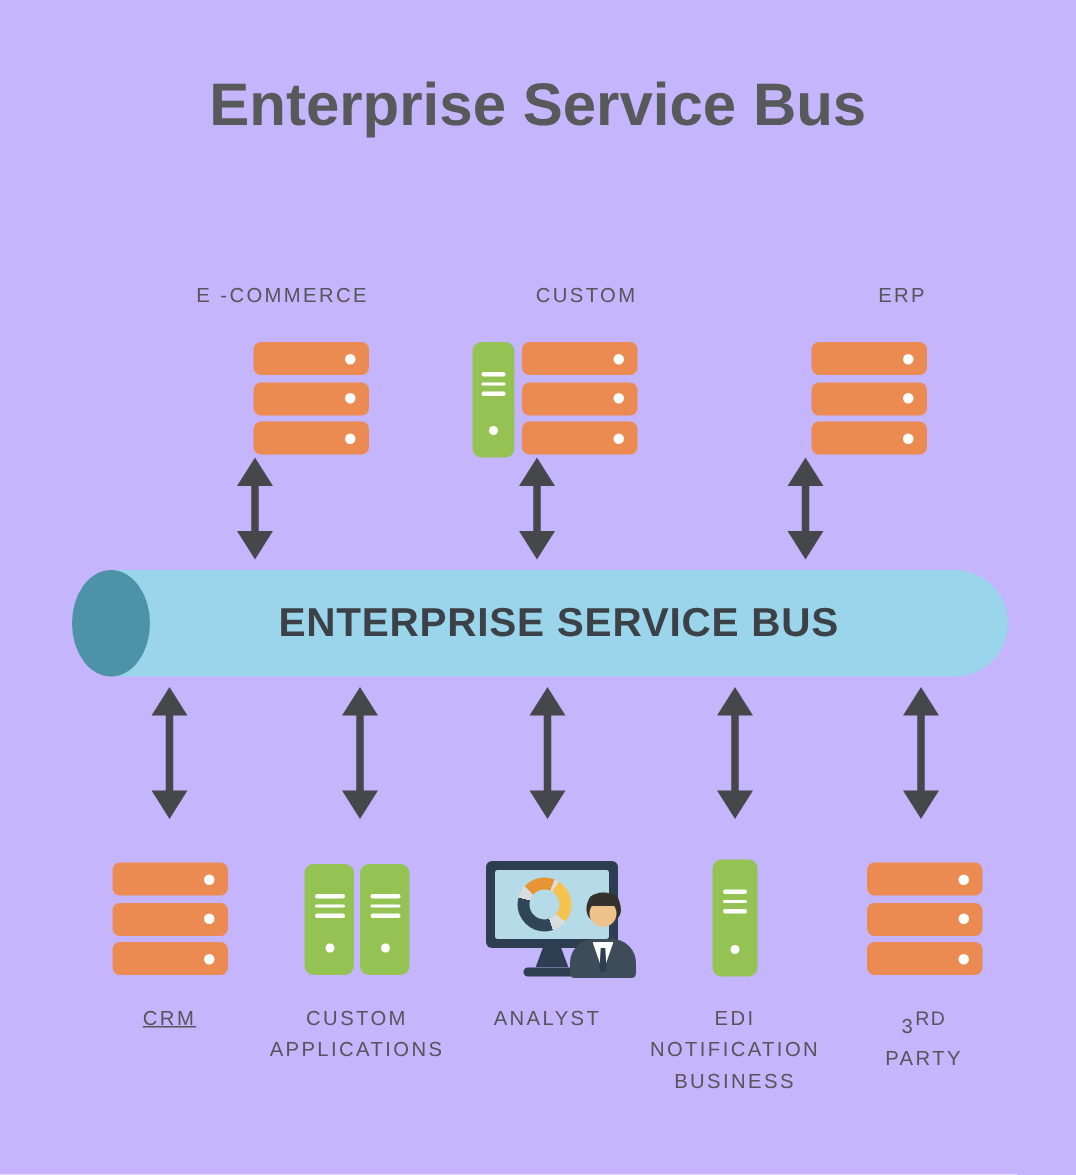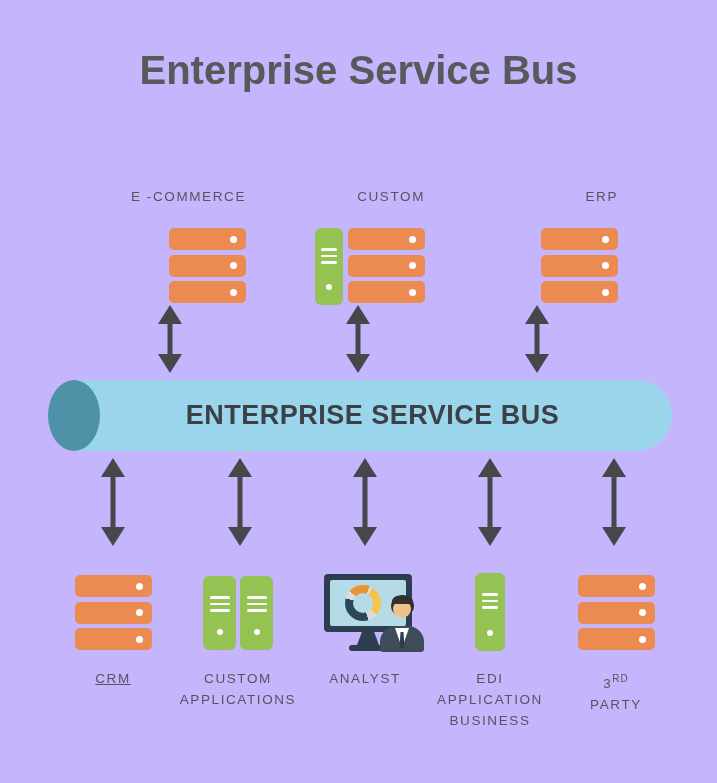--- a/index.html
+++ b/index.html
@@ -91,21 +91,21 @@
   .shirt{position:absolute;left:50%;bottom:4px;transform:translateX(-50%);width:14px;height:20px;
     background:#fff;clip-path:polygon(0 0,100% 0,50% 100%);}
   .tie{position:absolute;left:50%;bottom:4px;transform:translateX(-50%);width:5px;height:16px;
     background:var(--monitor-frame);clip-path:polygon(20% 0,80% 0,100% 100%,0 100%);}
   .hair{position:absolute;left:11px;top:0;width:23px;height:20px;background:var(--hair);
     border-radius:11px 12px 9px 9px;}
   .face{position:absolute;left:13px;top:5px;width:18px;height:18px;background:var(--skin);
     border-radius:50%;}
   .fringe{position:absolute;left:12px;top:1px;width:21px;height:8px;background:var(--hair);
     border-radius:10px 10px 4px 4px;}
-  sup{font-size:10px;letter-spacing:1px;}
+  sup{font-size:13px;letter-spacing:1px;}
 </style>
 </head>
 <body>
 
 <div class="canvas">
 
   <div class="title">
     <div>Enterprise Service Bus</div>
   </div>
 
@@ -248,21 +248,21 @@
   </div>
   <div class="node-label" style="position:absolute;left:158px;top:668px;width:160px;">
     <div>CUSTOM</div>
     <div>APPLICATIONS</div>
   </div>
   <div class="node-label" style="position:absolute;left:285px;top:668px;width:160px;">
     <div>ANALYST</div>
   </div>
   <div class="node-label" style="position:absolute;left:410px;top:668px;width:160px;">
     <div>EDI</div>
-    <div>APPLICATION</div>
+    <div>NOTIFICATION</div>
     <div>BUSINESS</div>
   </div>
   <div class="node-label" style="position:absolute;left:536px;top:668px;width:160px;">
     <div><span>3</span><sup>RD</sup></div>
     <div>PARTY</div>
   </div>
 
 </div>
 
 </body></html>

